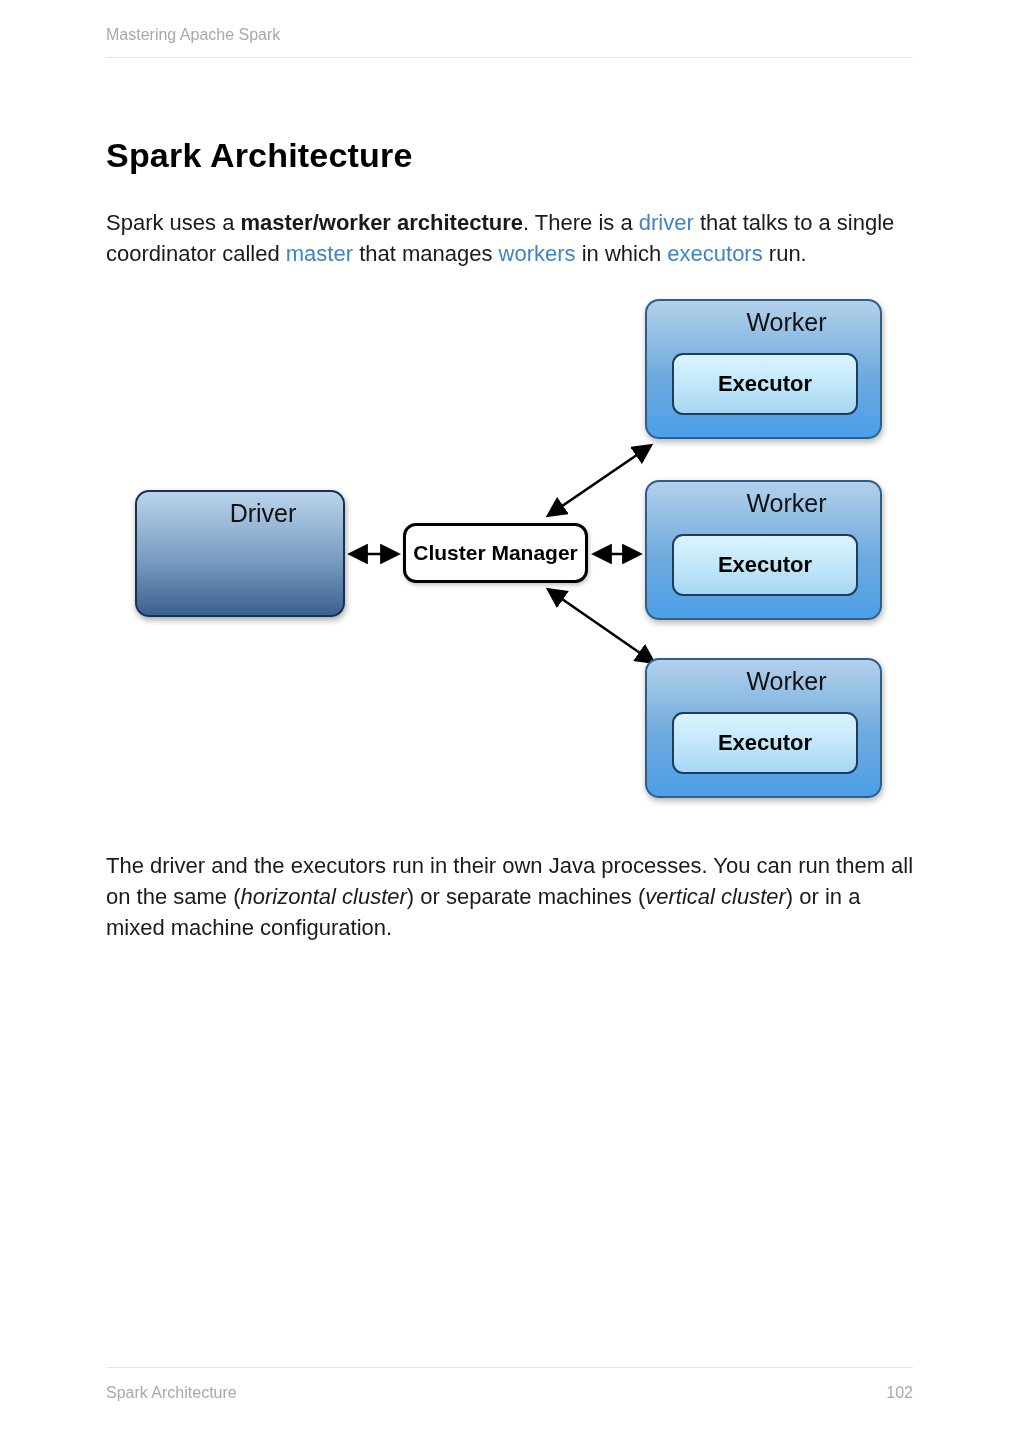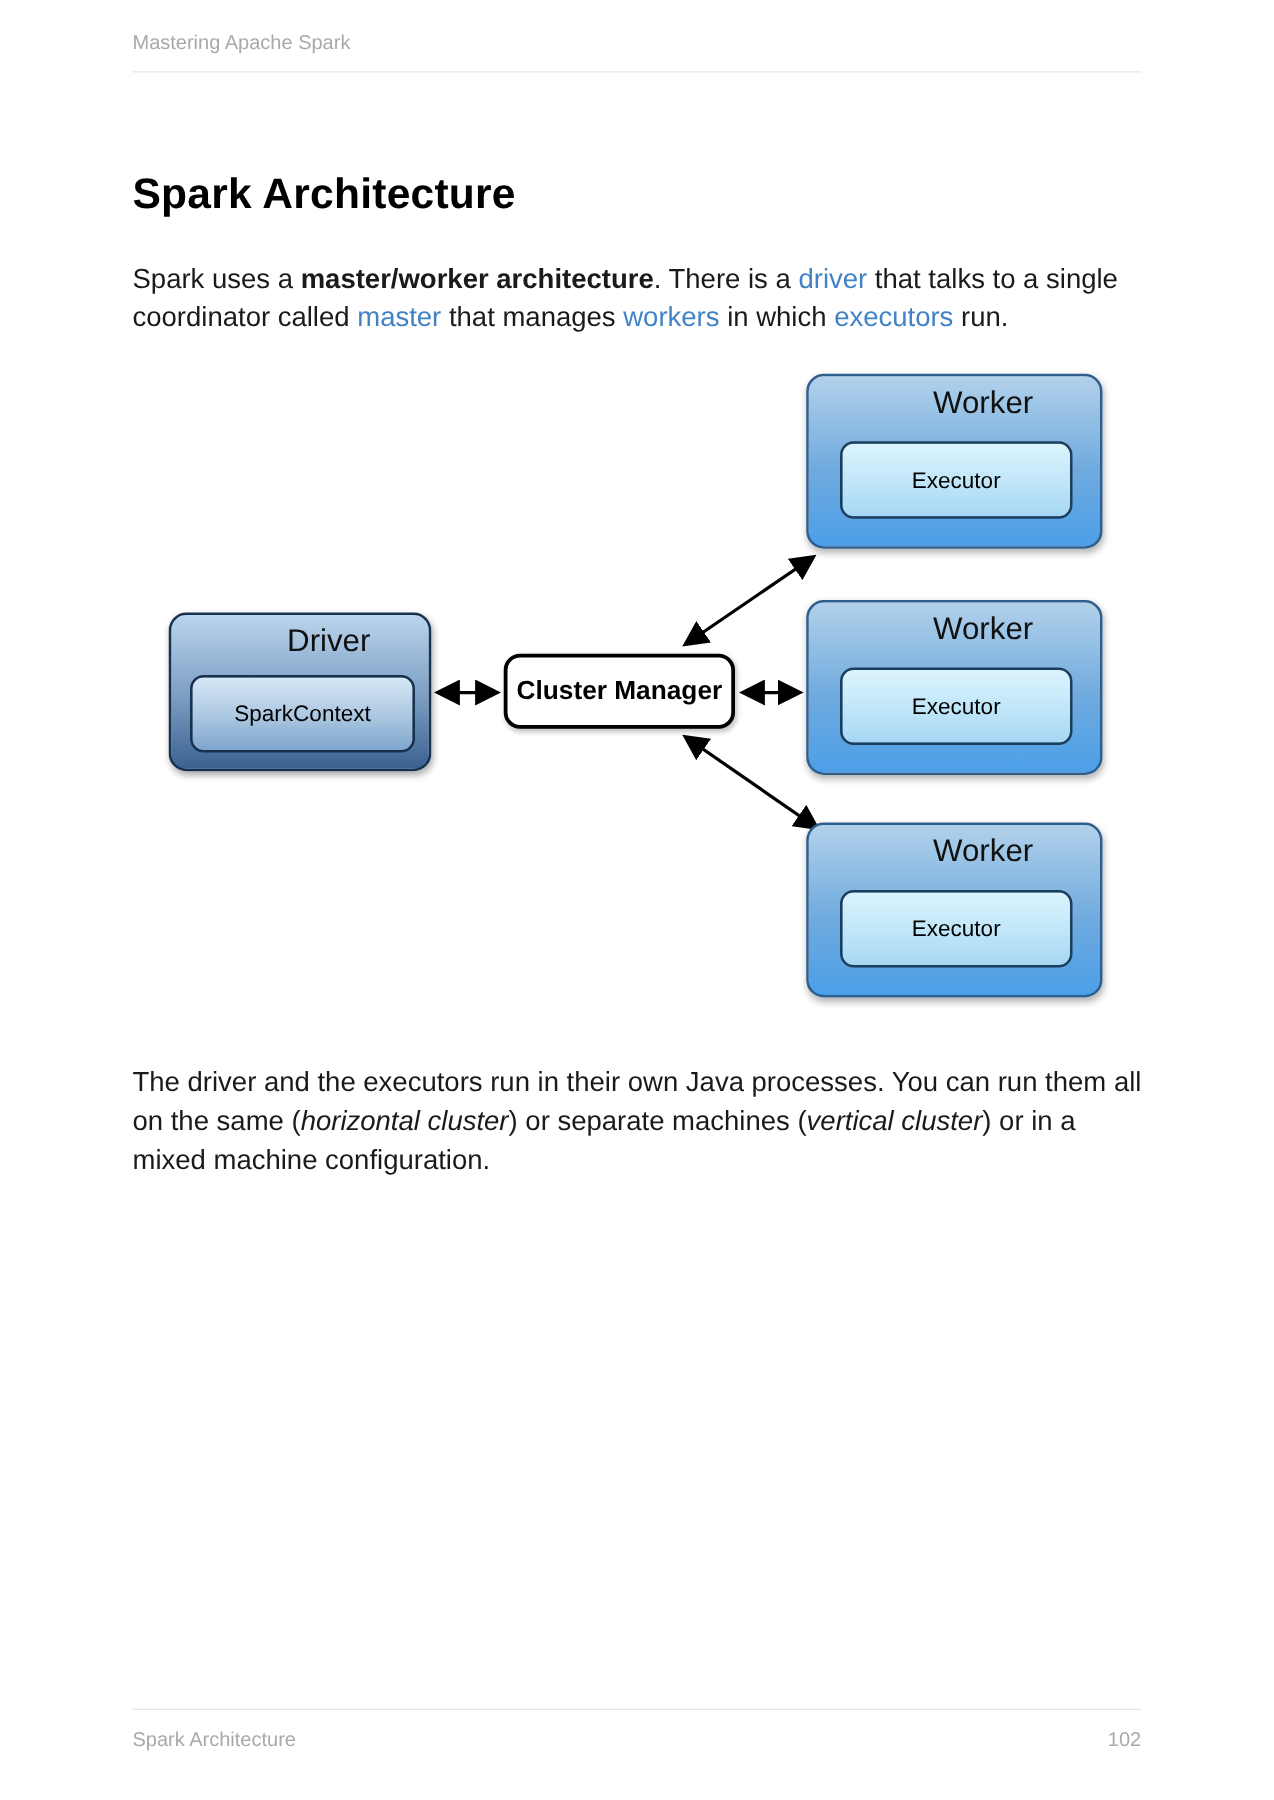--- a/index.html
+++ b/index.html
@@ -80,22 +80,22 @@
     color: #111111;
     padding-top: 7px;
     margin-left: 46px;
   }
   .inner-box {
     position: absolute;
     border-radius: 11px;
     display: flex;
     align-items: center;
     justify-content: center;
-    font-weight: 400;
-    font-size: 18px;
+    font-weight: 700;
+    font-size: 22px;
     color: #000000;
   }
   .sparkcontext-box {
     left: 15px; top: 48px;
     width: 180px; height: 62px;
     background: linear-gradient(to bottom, #d7e8f6 0%, #aac6e0 55%, #7fa6cd 100%);
     border: 2px solid #17314e;
   }
   .cm-box {
     left: 297px; top: 228px;
@@ -173,21 +173,20 @@
         </marker>
       </defs>
       <line x1="245" y1="259" x2="291" y2="259" stroke="#000000" stroke-width="2.6" marker-start="url(#ah)" marker-end="url(#ah)"></line>
       <line x1="443" y1="220" x2="544" y2="151" stroke="#000000" stroke-width="2.6" marker-start="url(#ah)" marker-end="url(#ah)"></line>
       <line x1="489" y1="259" x2="533" y2="259" stroke="#000000" stroke-width="2.6" marker-start="url(#ah)" marker-end="url(#ah)"></line>
       <line x1="443" y1="295" x2="547" y2="367" stroke="#000000" stroke-width="2.6" marker-start="url(#ah)" marker-end="url(#ah)"></line>
     </svg>
 
     <div class="node driver-box">
       <div class="node-title">Driver</div>
-      <div class="inner-box sparkcontext-box">SparkContext</div>
     </div>
 
     <div class="node cm-box">Cluster Manager</div>
 
     <div class="node worker-box worker-1">
       <div class="node-title">Worker</div>
       <div class="inner-box executor-box">Executor</div>
     </div>
     <div class="node worker-box worker-2">
       <div class="node-title">Worker</div>

